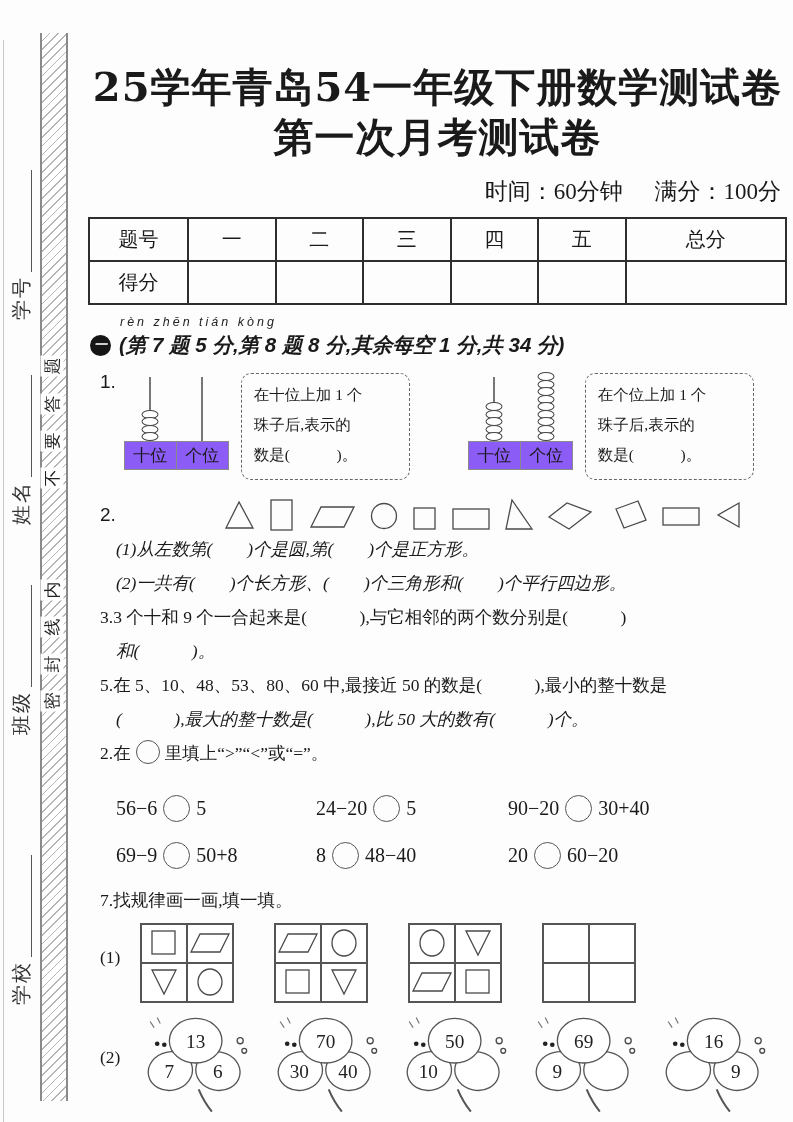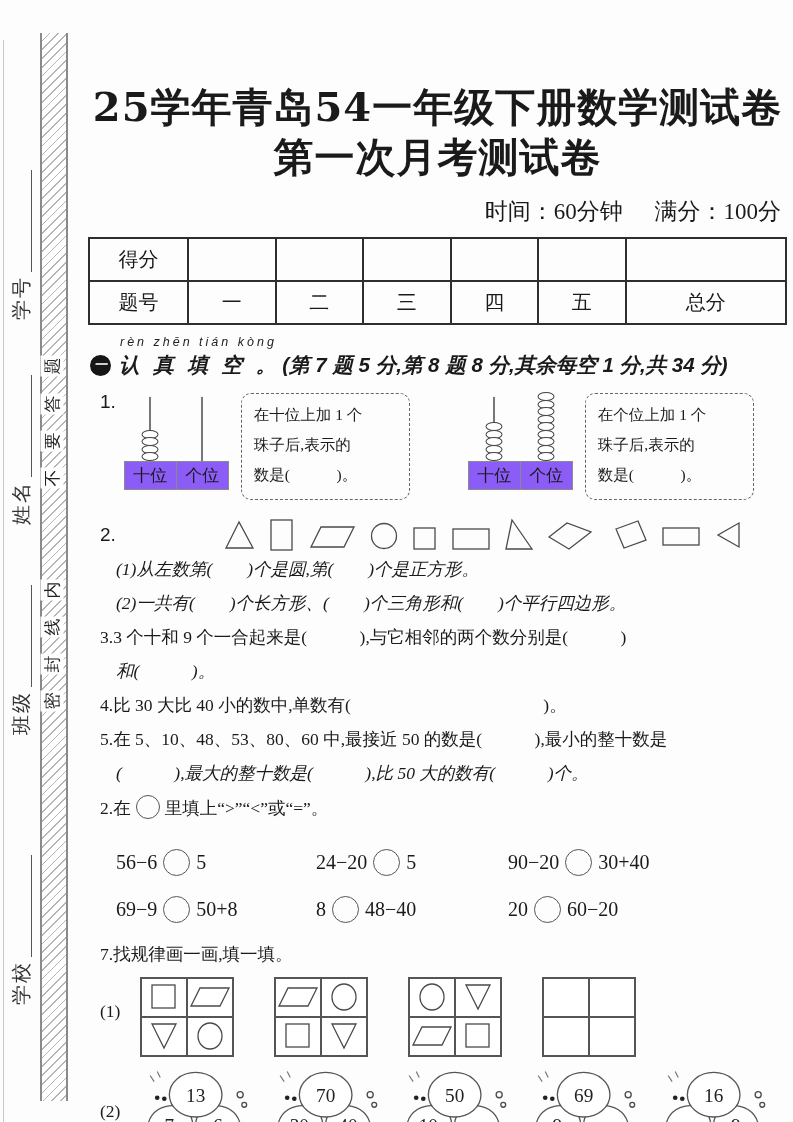--- a/index.html
+++ b/index.html
@@ -15,21 +15,21 @@
      background:#fff;font-size:17px;line-height:1;padding:3px 2px;color:#222;}
   .side-label{position:absolute;left:-55px;width:150px;height:24px;transform:rotate(-90deg);
      display:flex;align-items:flex-end;font-size:20px;color:#333;}
   .side-label .txt{line-height:1.1;letter-spacing:2px;}
   .side-label .line{flex:1;border-bottom:1.3px solid #555;margin-left:4px;height:100%;}
 
   
   .main{position:absolute;left:88px;top:0;width:699px;}
   .title{font-size:40px;font-weight:bold;text-align:center;margin:0;line-height:1.25;
      font-family:"DejaVu Serif","Liberation Serif",serif;letter-spacing:1px;}
-  .title.first{margin-top:82px;}
+  .title.first{margin-top:62px;}
   .meta{font-size:23px;text-align:right;margin-top:14px;padding-right:6px;}
   .meta span{margin-left:26px;}
 
   table.score{width:100%;border-collapse:collapse;margin-top:10px;}
   table.score td{border:2px solid #2e2e2e;height:39px;text-align:center;font-size:20px;}
   table.score td:first-child{width:95px;}
 
   .section-head{margin-top:26px;position:relative;padding-left:2px;font-style:italic;}
   .pinyin{position:absolute;top:-16px;left:32px;font-size:12.5px;letter-spacing:3px;
      font-family:"Liberation Sans","DejaVu Sans",sans-serif;color:#222;}
@@ -123,45 +123,44 @@
   <div class="title">第一次月考测试卷</div>
 
   <div class="meta">
     <span>时间：60分钟</span>
     <span>满分：100分</span>
   </div>
 
   <table class="score">
     <tbody>
         <tr>
-      <td>得分</td>
-      <td></td>
-      <td></td>
-      <td></td>
-      <td></td>
-      <td></td>
-      <td></td>
-    </tr>
-    <tr>
       <td>题号</td>
       <td>一</td>
       <td>二</td>
       <td>三</td>
       <td>四</td>
       <td>五</td>
       <td>总分</td>
     </tr>
+    <tr>
+      <td>得分</td>
+      <td></td>
+      <td></td>
+      <td></td>
+      <td></td>
+      <td></td>
+      <td></td>
+    </tr>
   </tbody>
     </table>
 
   <div class="section-head">
     <div class="pinyin">rèn zhēn tián kòng</div>
     <div class="sec-line">
       <span class="num-circle">一</span>
-      <span class="sec-title">认 真 填 空 。</span>
       <span>(第 7 题 5 分,第 8 题 8 分,其余每空 1 分,共 34 分)</span>
     </div>
   </div>
 
   <div class="q1-row">
     <span class="q-num">1.</span>
     <div class="abacus" style="margin-left:8px">
       <div class="rods">
         <div class="rod">
           <div class="beads">
@@ -258,21 +257,20 @@
           <polygon class="outline" points="25,4 25,28 4,16"></polygon>
         </svg>
     </div>
   </div>
   <div class="q indent">(1)从左数第(　　)个是圆,第(　　)个是正方形。</div>
   <div class="q indent">(2)一共有(　　)个长方形、(　　)个三角形和(　　)个平行四边形。</div>
 
   <div class="q">3.3 个十和 9 个一合起来是(　　　),与它相邻的两个数分别是(　　　)</div>
   <div class="q indent">和(　　　)。</div>
 
-  <div class="q">4.比 30 大比 40 小的数中,单数有(　　　　　　　　　　　)。</div>
 
   <div class="q">5.在 5、10、48、53、80、60 中,最接近 50 的数是(　　　),最小的整十数是</div>
   <div class="q indent">(　　　),最大的整十数是(　　　),比 50 大的数有(　　　)个。</div>
 
   <div class="q">
     <span>2.在</span><span class="blank-circle"></span><span>里填上“&gt;”“&lt;”或“=”。</span>
   </div>
   <div class="q6-grid">
     <div class="expr">
         <span>56−6</span>

